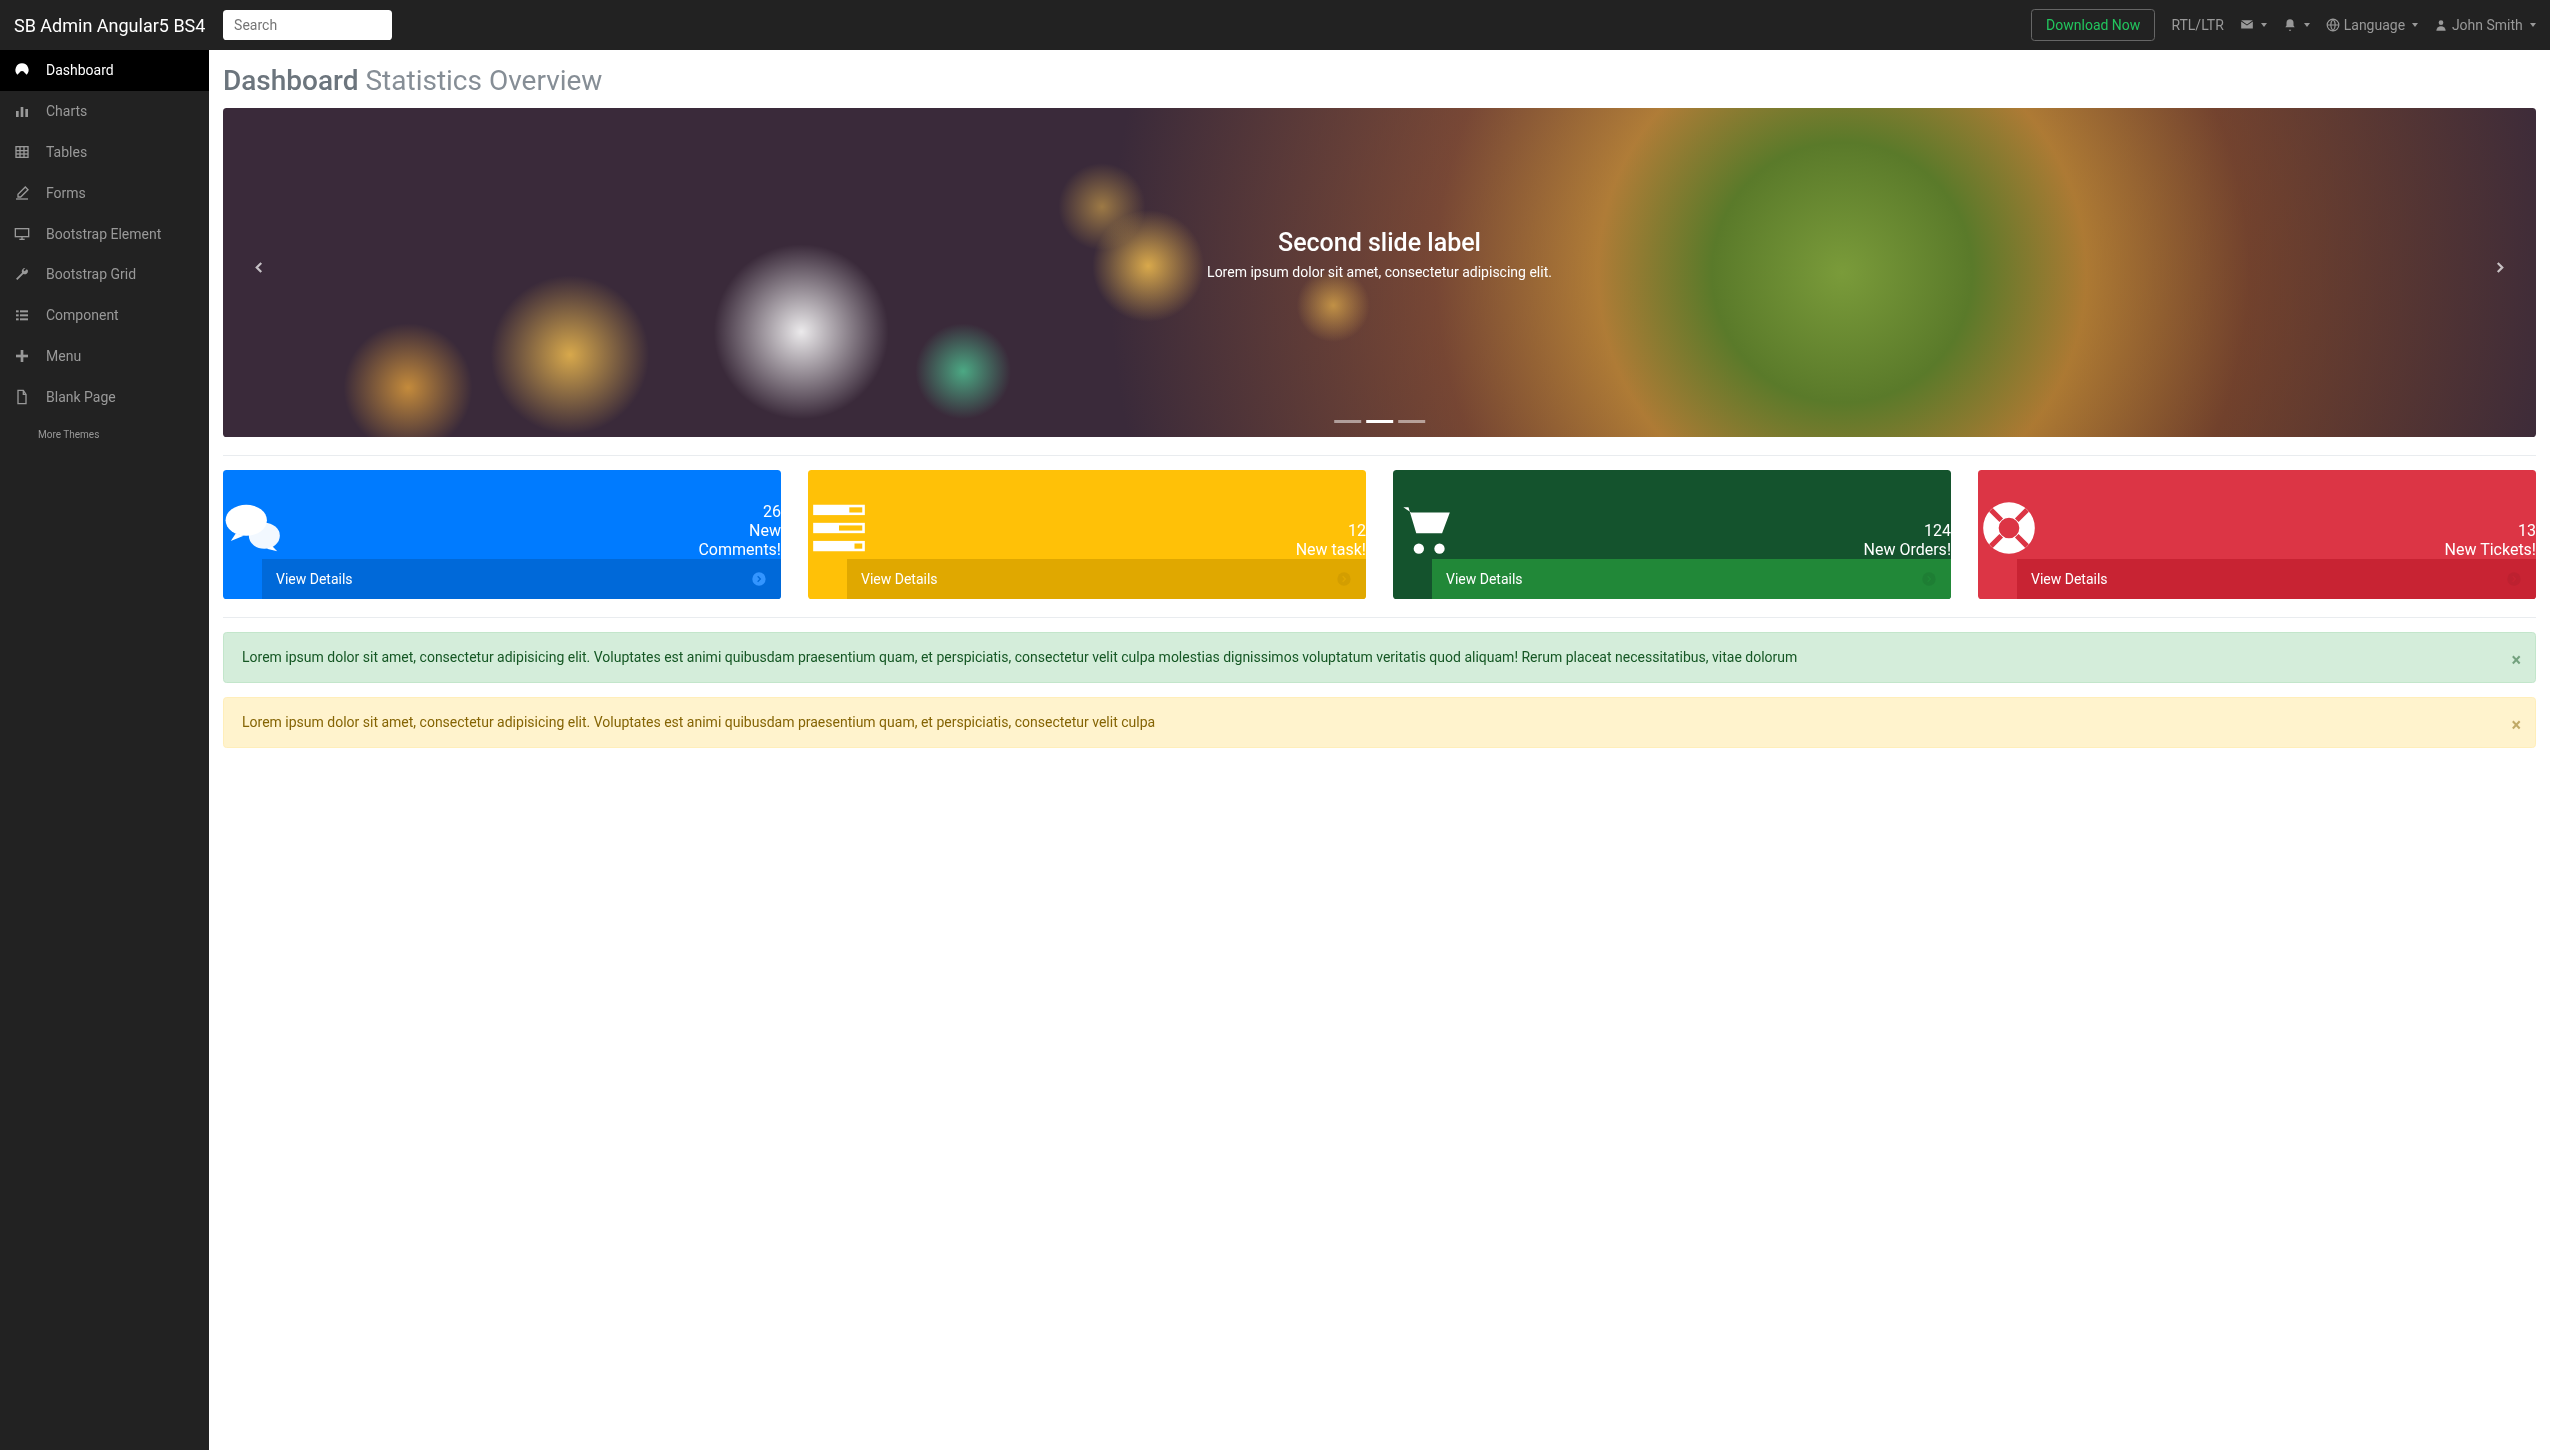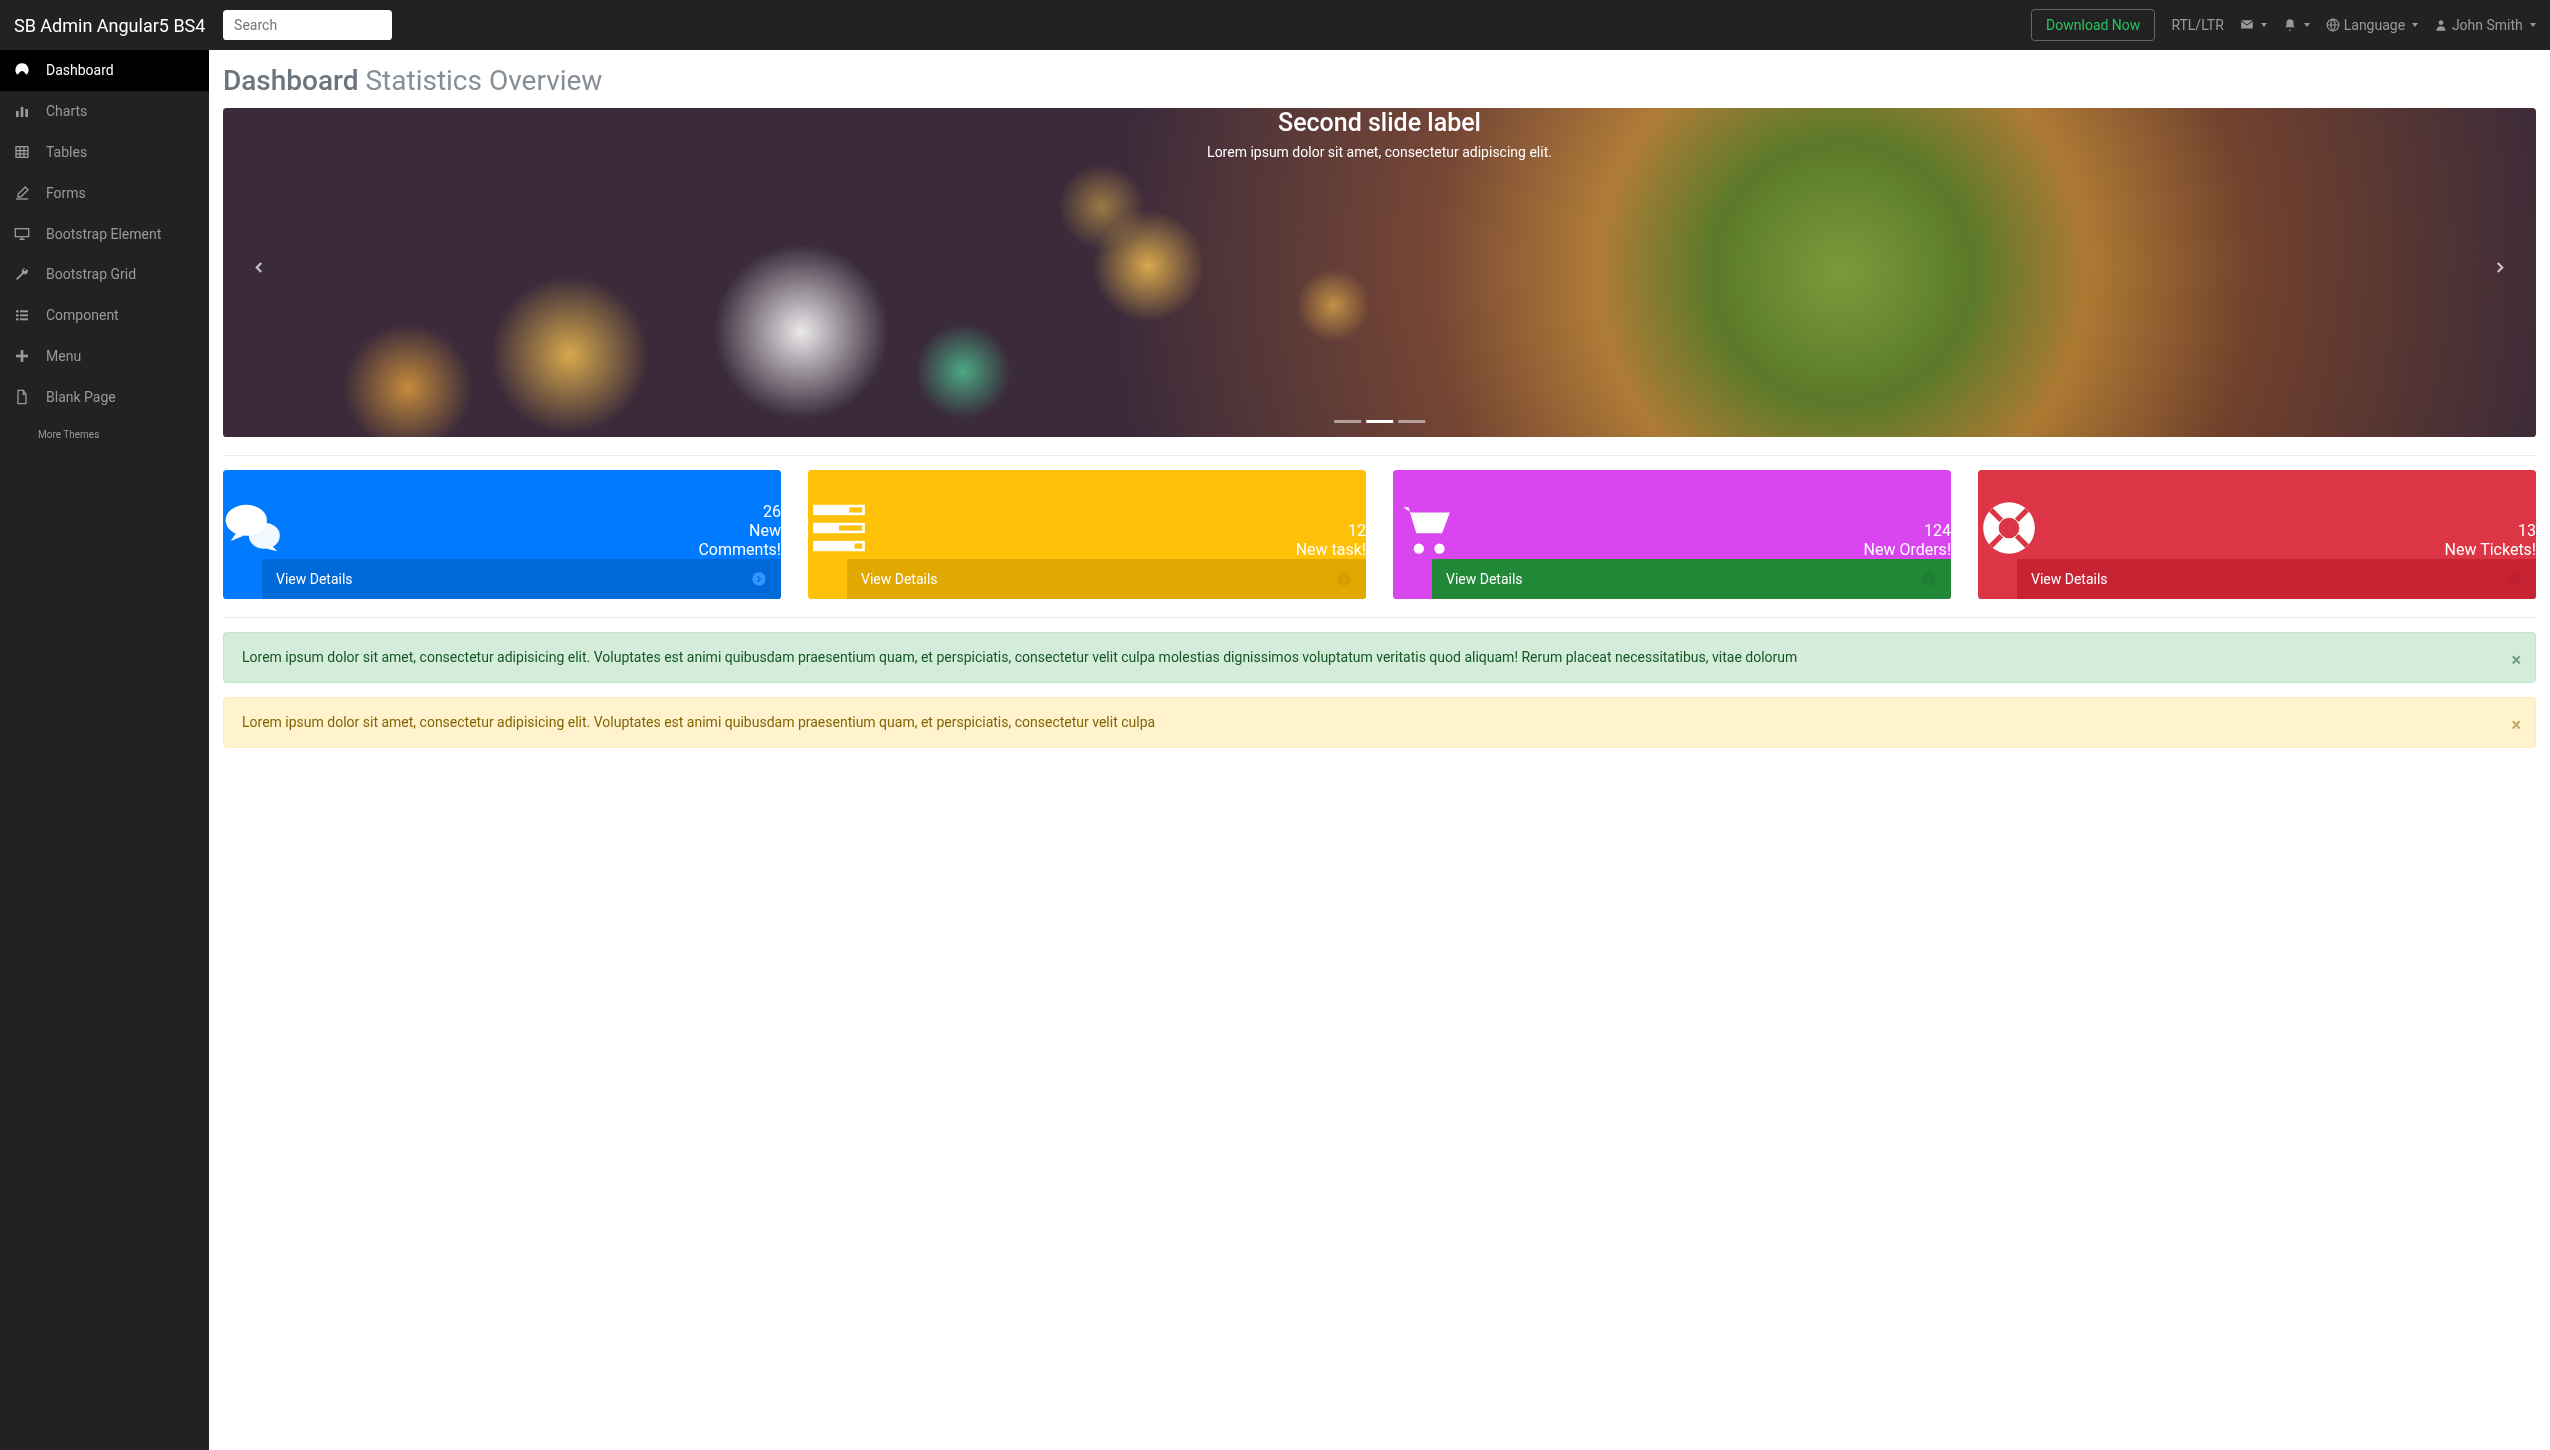--- a/index.html
+++ b/index.html
@@ -14,37 +14,37 @@
 .caret { width: 0; height: 0; border-left: 3.6px solid transparent; border-right: 3.6px solid transparent; border-top: 4.4px solid #999; display: inline-block; margin-left: 3.6px; }
 .layout { display: flex; min-height: calc(100vh - 50px); }
 .sidebar { width: 209px; background: #222; flex-shrink: 0; }
 .sidebar-item { display: flex; align-items: center; gap: 16px; padding: 12.4px 14px; color: #999; cursor: pointer; font-size: 14px; }
 .sidebar-item.active { background: #000; color: #fff; }
 .sidebar-item svg { width: 16px; height: 16px; flex-shrink: 0; }
 .sidebar-more { padding: 12.4px 14px; color: #999; font-size: 10px; cursor: pointer; margin-left: 24px; }
 .main { flex: 1; padding: 14px; background: #fff; overflow: hidden; }
 .page-title { font-size: 28px; color: #6c757d; margin-bottom: 10.7px; font-weight: 500; }
 .page-title .sub { font-weight: 400; color: #868e96; }
-.carousel { position: relative; height: 329px; border-radius: 3.6px; overflow: hidden; margin-bottom: 18px; background: radial-gradient(circle at 70% 50%, #7a9b3a 0%, #5a7a2a 8%, rgba(255,180,50,0.6) 15%, rgba(180,100,40,0.5) 25%, #3a2a3a 45%), linear-gradient(135deg, #4a3a5a 0%, #2a1a2a 100%); display: flex; align-items: flex-start; justify-content: center; }
+.carousel { position: relative; height: 329px; border-radius: 3.6px; overflow: hidden; margin-bottom: 18px; background: radial-gradient(circle at 70% 50%, #7a9b3a 0%, #5a7a2a 8%, rgba(255,180,50,0.6) 15%, rgba(180,100,40,0.5) 25%, #3a2a3a 45%), linear-gradient(135deg, #4a3a5a 0%, #2a1a2a 100%); display: flex; align-items: center; justify-content: center; }
 .carousel::before { content: ''; position: absolute; inset: 0; background: radial-gradient(circle at 15% 75%, rgba(255,200,80,0.8) 0%, transparent 4%), radial-gradient(circle at 25% 68%, rgba(255,255,255,0.9) 0%, transparent 5%), radial-gradient(circle at 32% 80%, rgba(80,200,150,0.8) 0%, transparent 3%), radial-gradient(circle at 8% 85%, rgba(255,180,60,0.7) 0%, transparent 3%), radial-gradient(circle at 40% 48%, rgba(255,200,80,0.8) 0%, transparent 4%), radial-gradient(circle at 48% 60%, rgba(255,200,80,0.6) 0%, transparent 3%), radial-gradient(circle at 38% 30%, rgba(255,200,80,0.5) 0%, transparent 3%); }
 .carousel-caption { position: relative; text-align: center; color: #fff; padding-bottom: 36px; z-index: 2; }
 .carousel-caption h3 { font-size: 25px; font-weight: 500; margin-bottom: 7px; }
 .carousel-caption p { font-size: 14px; }
 .carousel-nav { position: absolute; top: 50%; transform: translateY(-50%); color: rgba(255,255,255,0.7); cursor: pointer; z-index: 3; width: 18px; height: 27px; }
 .carousel-nav.prev { left: 27px; }
 .carousel-nav.next { right: 27px; }
 .carousel-indicators { position: absolute; bottom: 14px; left: 50%; transform: translateX(-50%); display: flex; gap: 5.3px; z-index: 3; }
 .carousel-indicators span { width: 27px; height: 2.7px; background: rgba(255,255,255,0.5); cursor: pointer; }
 .carousel-indicators span.active { background: #fff; }
 hr { border: none; border-top: 0.9px solid #e9ecef; margin: 14px 0; }
 .stats-row { display: flex; gap: 27px; margin-bottom: 18px; }
 .stat-card { flex: 1; border-radius: 3.6px; overflow: hidden; color: #fff; }
 .stat-card.blue { background: #007bff; }
 .stat-card.yellow { background: #ffc107; }
-.stat-card.green { background: #d946ef; }
+.stat-card.green { background: #14532d; }
 .stat-card.red { background: #dc3545; }
 .stat-body { display: flex; justify-content: space-between; align-items: flex-end; min-height: 89px; }
 .stat-icon { width: 62px; height: 62px; }
 .stat-text { text-align: right; font-size: 16px; }
 .stat-text .num { font-size: 16px; }
 .stat-footer { padding: 12.4px 14px; display: flex; justify-content: space-between; align-items: center; cursor: pointer; font-size: 14px; margin-left: 39px; }
 .stat-card.blue .stat-footer { background: #0069d9; }
 .stat-card.yellow .stat-footer { background: #e0a800; }
 .stat-card.green .stat-footer { background: #218838; }
 .stat-card.red .stat-footer { background: #c82333; }

